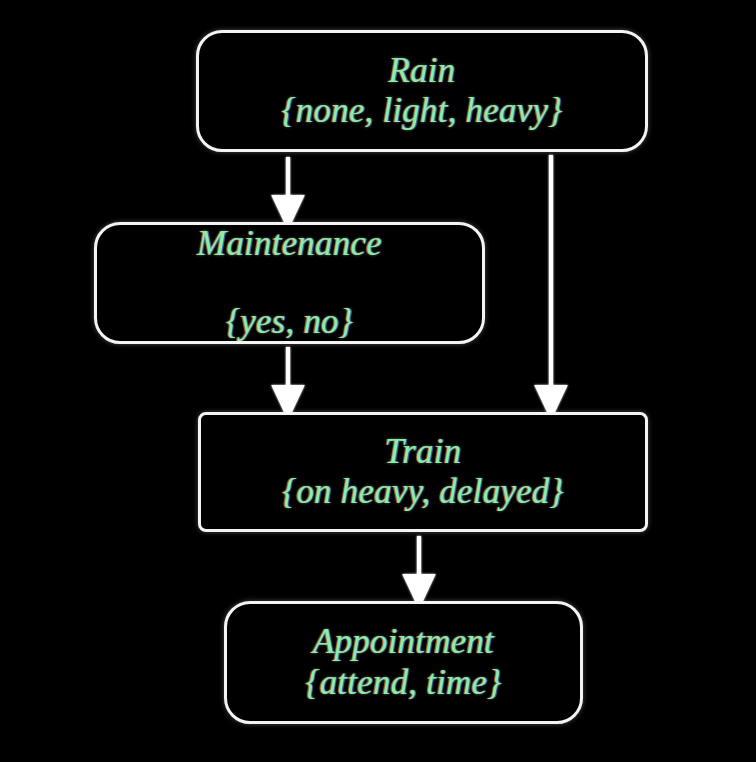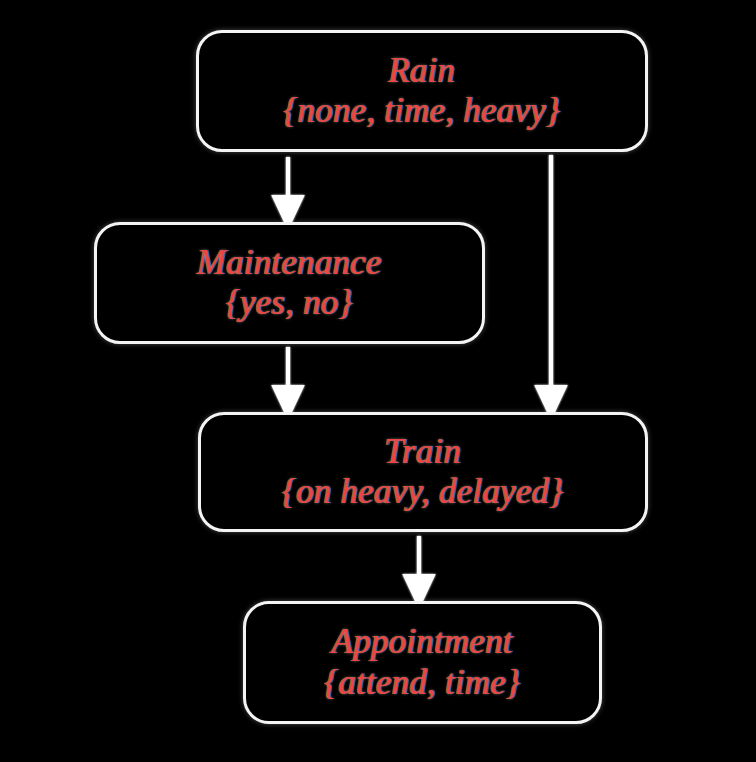--- a/index.html
+++ b/index.html
@@ -43,42 +43,42 @@
     align-items: center;
     justify-content: center;
     box-shadow: 0 0 5px rgba(255,255,255,0.30);
     text-align: center;
   }
   .node-line {
     display: block;
     white-space: nowrap;
     font-style: italic;
     font-weight: 400;
-    color: #ef4444;
+    color: #86efac;
     letter-spacing: 0.2px;
     text-shadow:
       -1.1px 0 0 rgba(255,150,60,0.55),
        1.1px 0 0 rgba(90,150,255,0.55),
        0 0 3px rgba(255,255,255,0.45);
   }
   .node-name {
     font-size: 35px;
     line-height: 1.08;
   }
   .node-states {
     font-size: 35px;
     line-height: 1.12;
     margin-top: 2px;
   }
 
   
   #node-rain        { left: 196px; top: 30px;  width: 452px; height: 122px; }
-  #node-maintenance { left: 94px;  top: 222px; width: 391px; height: 122px; }
-  #node-train       { left: 198px; top: 412px; width: 450px; height: 120px; }
-  #node-appointment { left: 243px; top: 601px; width: 359px; height: 123px; }
+  #node-maintenance { left: 94px;  top: 222px; width: 391px; height: 122px; justify-content: space-between; }
+  #node-train       { left: 198px; top: 412px; width: 450px; height: 120px; border-radius: 8px; }
+  #node-appointment { left: 224px; top: 601px; width: 359px; height: 123px; }
 </style>
 </head>
 <body>
 
 <div id="canvas">
 
   <svg id="edges" viewBox="0 0 756 762" width="756" height="762" xmlns="http://www.w3.org/2000/svg">
     <defs>
       <marker id="arrowhead" markerWidth="9" markerHeight="8" refX="1.2" refY="4" orient="auto" markerUnits="strokeWidth">
         <path d="M0,0 L0,8 L8.5,4 z" fill="#ffffff"></path>
@@ -99,21 +99,21 @@
       <line x1="551" y1="155" x2="551" y2="390" stroke="#ffffff" stroke-width="4.2" marker-end="url(#arrowhead)"></line>
 
       <line x1="288" y1="347" x2="288" y2="390" stroke="#ffffff" stroke-width="4.2" marker-end="url(#arrowhead)"></line>
 
       <line x1="419" y1="536" x2="419" y2="579" stroke="#ffffff" stroke-width="4.2" marker-end="url(#arrowhead)"></line>
     </g>
   </svg>
 
   <div class="node" id="node-rain">
     <span class="node-line node-name">Rain</span>
-    <span class="node-line node-states">{none, time, heavy}</span>
+    <span class="node-line node-states">{none, light, heavy}</span>
   </div>
 
   <div class="node" id="node-maintenance">
     <span class="node-line node-name">Maintenance</span>
     <span class="node-line node-states">{yes, no}</span>
   </div>
 
   <div class="node" id="node-train">
     <span class="node-line node-name">Train</span>
     <span class="node-line node-states">{on heavy, delayed}</span>

